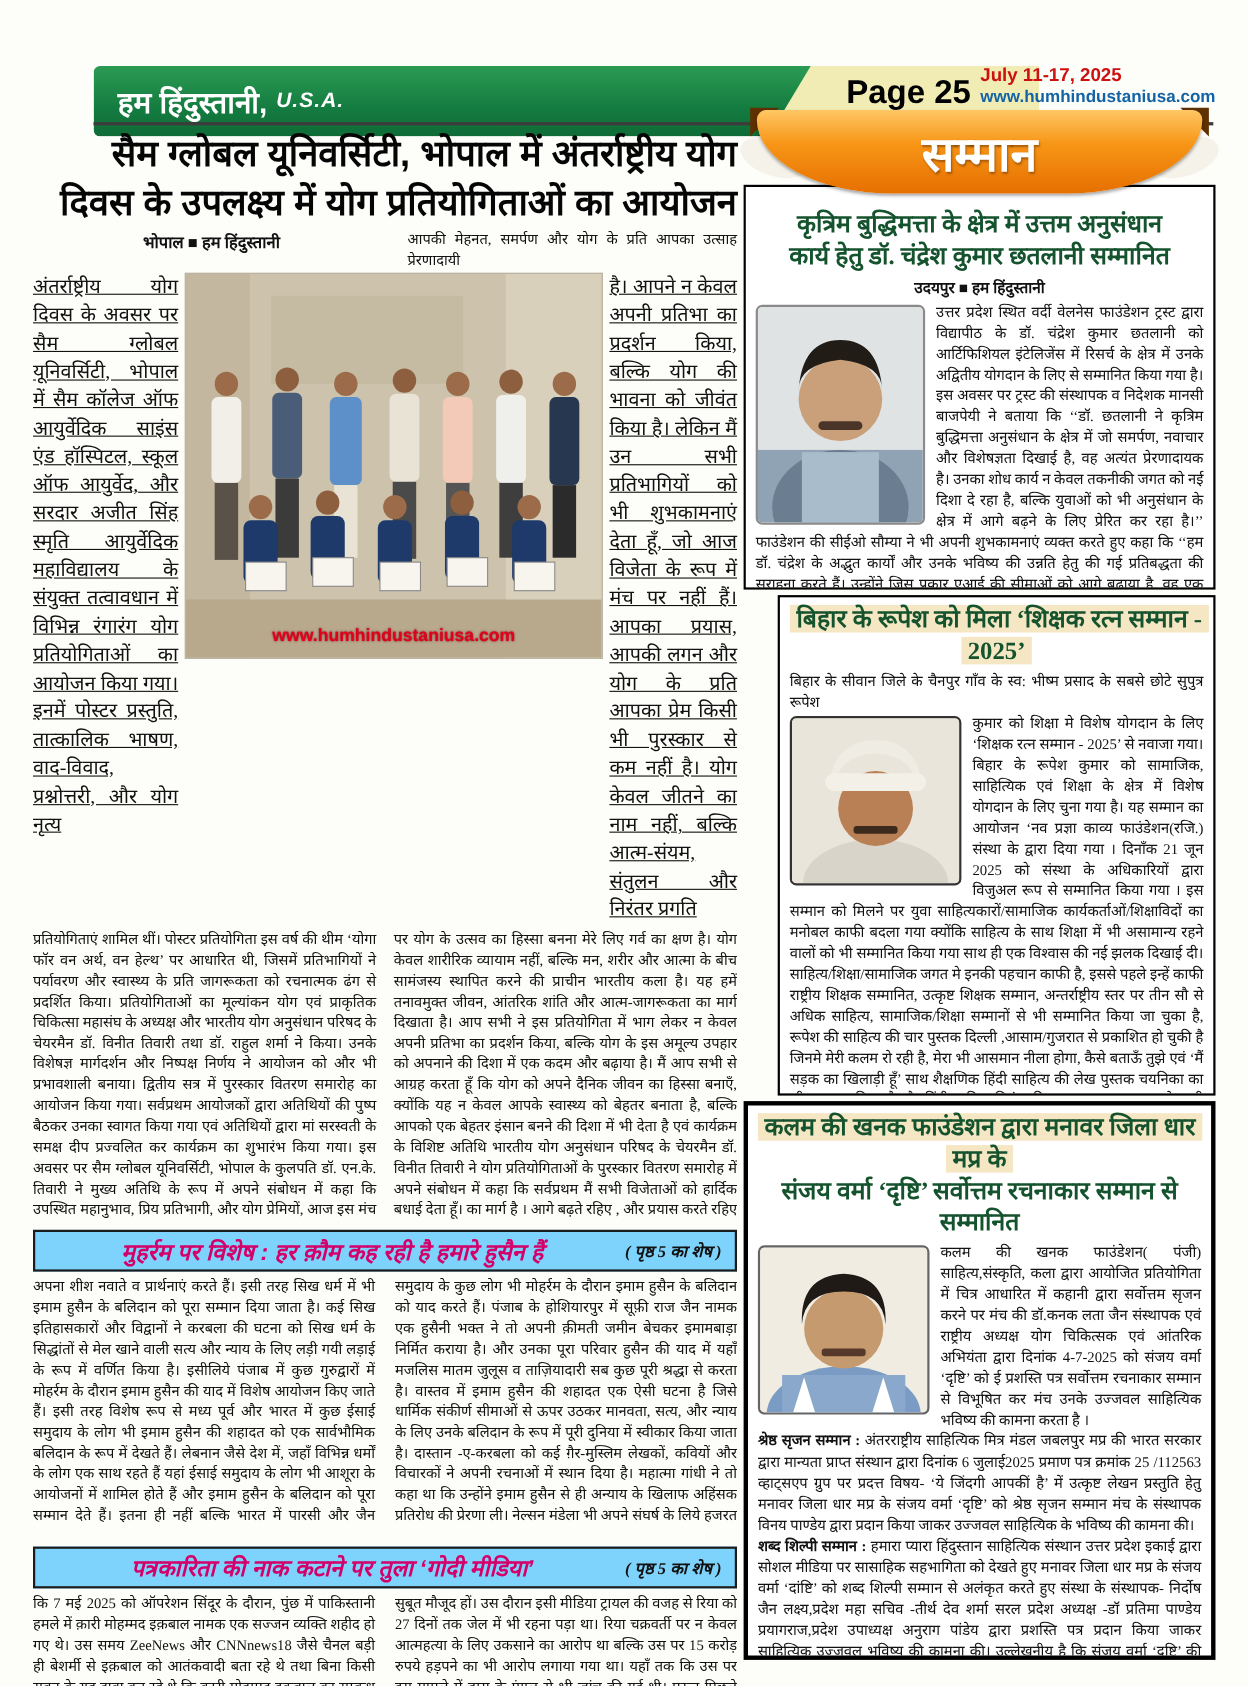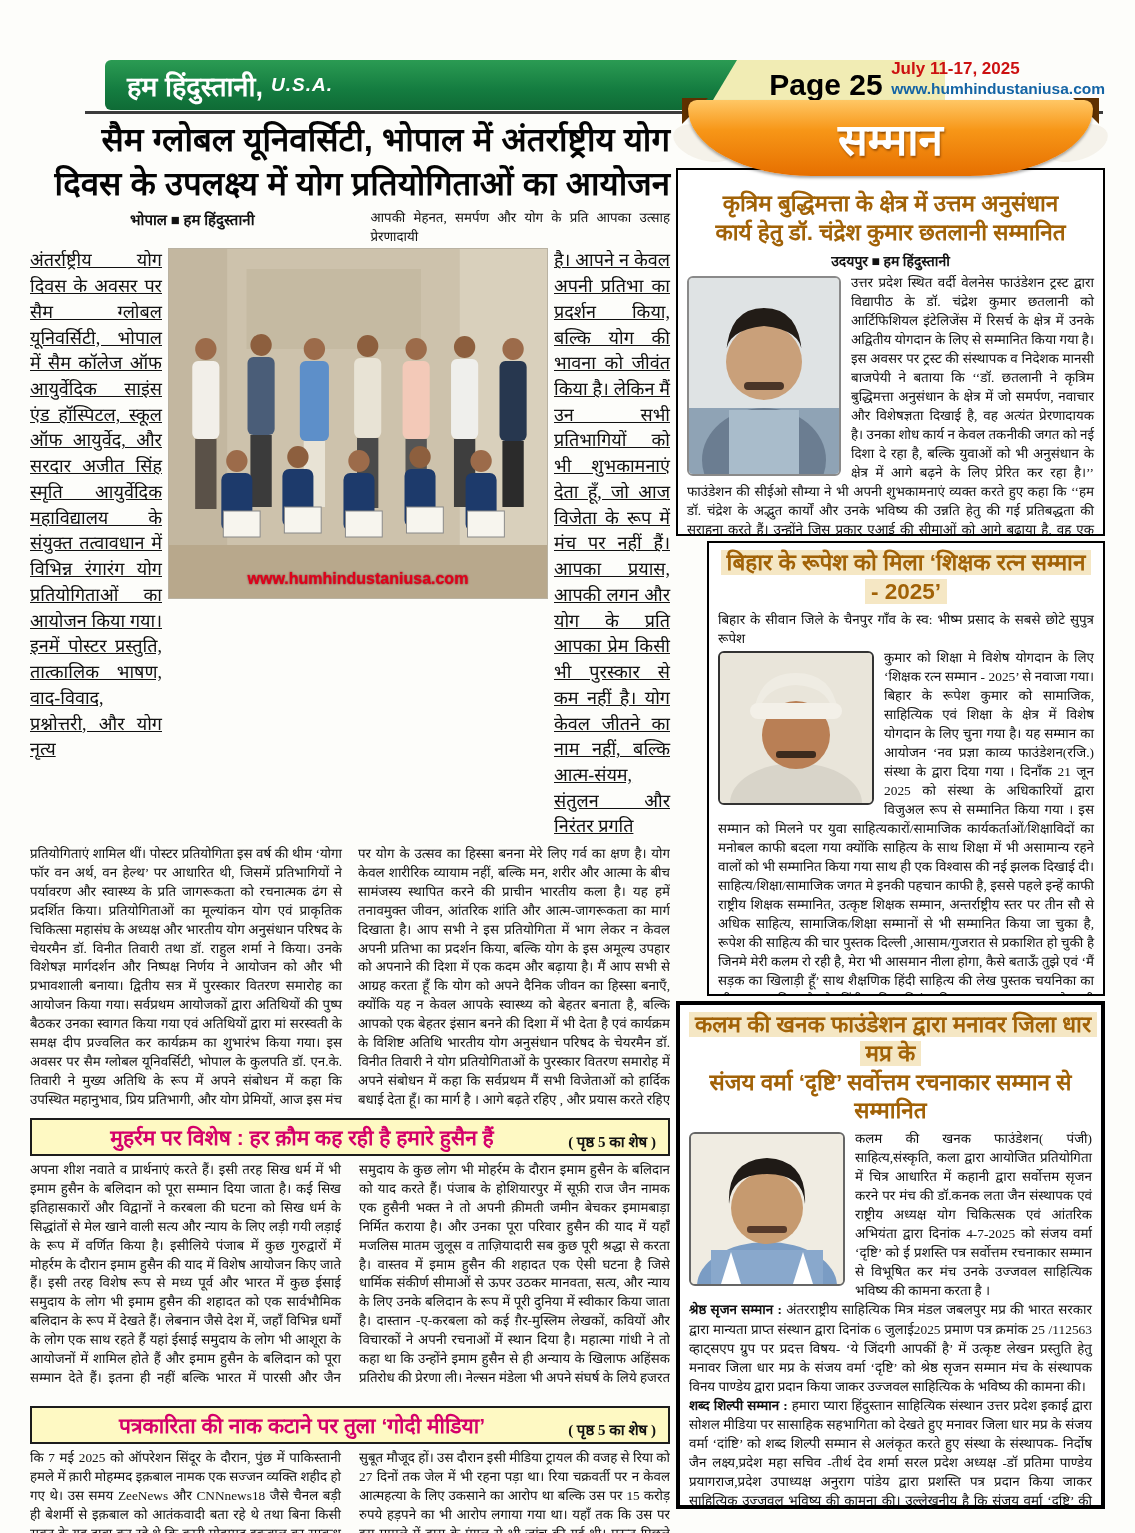--- a/index.html
+++ b/index.html
@@ -1,23 +1,23 @@
 <!DOCTYPE html>
 <html><head>
 <meta charset="utf-8">
 <style>
   html,body{margin:0;padding:0;background:#ffffff;}
   .page{position:relative;width:1135px;height:1533px;background:#fdfdfa;overflow:hidden;
         font-family:"Liberation Serif",serif;color:#111;}
   
   .band{position:absolute;left:85px;top:60px;width:860px;height:50px;}
-  .band-green{position:absolute;left:0;top:0;width:655px;height:50px;
+  .band-green{position:absolute;left:0;top:0;width:655px;height:64px;
       background:linear-gradient(180deg,#2b9b53 0%,#147c40 60%,#0f6b36 100%);
       clip-path:polygon(0 0,100% 0,calc(100% - 30px) 100%,0 100%);
-      border-radius:6px 0 0 6px;display:flex;align-items:center;padding-left:22px;box-sizing:border-box;margin-left:20px;}
+      border-radius:6px 0 0 6px;display:flex;align-items:center;padding-left:22px;box-sizing:border-box;}
   .band-green .mast{color:#fff;font-family:"Liberation Sans",sans-serif;font-weight:800;font-size:27px;}
   .band-green .mast-sub{color:#fff;font-family:"Liberation Sans",sans-serif;font-weight:800;
       font-style:italic;font-size:19px;margin-left:8px;letter-spacing:1px;}
   .band-yellow{position:absolute;left:622px;top:0;width:238px;height:50px;background:#f1ecb4;
       clip-path:polygon(30px 0,100% 0,100% 100%,0 100%);display:flex;align-items:center;justify-content:center;}
   .band-yellow .pg{font-family:"Liberation Sans",sans-serif;font-weight:800;font-size:30px;color:#000;}
   .header-rule{position:absolute;left:85px;top:111px;width:1018px;height:3px;background:#3c3c3c;}
   .header-right{position:absolute;right:30px;top:58px;line-height:1.25;
       font-family:"Liberation Sans",sans-serif;}
   .header-date{color:#cc1111;font-weight:800;font-size:17px;}
@@ -33,21 +33,21 @@
   .col-narrow{text-align:justify;font-size:18px;line-height:1.43;text-decoration:underline;}
   .col-narrow.c1{width:132px;}
   .col-narrow.c2{width:116px;}
   .group-photo{flex:1;height:349px;position:relative;border:1px solid #b9b2a2;background:#cdc2ac;overflow:hidden;}
   .group-photo svg{display:block;width:100%;height:100%;}
   .watermark{position:absolute;left:0;right:0;bottom:10px;text-align:center;color:#e2001a;
       font-family:"Liberation Sans",sans-serif;font-weight:800;font-size:16px;text-shadow:0 0 2px #7e0c18;}
   .yoga-lower{margin-top:5px;column-count:2;column-gap:16px;column-fill:auto;height:266px;overflow:hidden;
       text-align:justify;font-size:13.3px;line-height:1.42;}
   .section-box{margin-top:7px;border:2px solid #1c1c1c;padding:3px 12px;display:flex;
-      align-items:flex-end;background:#fef9c3;}
+      align-items:center;background:#7dd3fc;font-style:italic;}
   .section-title{flex:1;text-align:center;color:#d4006a;font-family:"Liberation Sans",sans-serif;
       font-weight:800;font-size:21px;}
   .section-cont{font-weight:700;font-size:15px;white-space:nowrap;margin-left:8px;}
   .two-cols{margin-top:5px;column-count:2;column-gap:18px;column-fill:auto;overflow:hidden;
       text-align:justify;font-size:13.3px;line-height:1.42;}
   .muh-cols{height:238px;}
   .godi-cols{height:302px;}
   
   .rightcol{position:absolute;left:676px;top:96px;width:429px;}
   .ribbon{position:relative;height:88px;z-index:3;}
@@ -57,22 +57,22 @@
   .ribbon-main{position:absolute;left:12px;right:12px;top:4px;height:76px;
       background:linear-gradient(180deg,#ffc765 0%,#f79617 40%,#e66f00 100%);
       border-radius:10px 10px 140px 140px / 10px 10px 76px 76px;
       display:flex;align-items:center;justify-content:center;box-shadow:0 2px 3px rgba(0,0,0,.35);}
   .ribbon-main .txt{color:#fff;font-family:"Liberation Sans",sans-serif;font-weight:800;font-size:44px;
       text-shadow:1px 2px 2px rgba(90,40,0,.5);}
   .curl{position:absolute;width:64px;height:34px;background:#f5f2ea;border-radius:50%;top:30px;z-index:-1;}
   .curl.l{left:-4px;transform:rotate(18deg);}
   .curl.r{right:-4px;transform:rotate(-18deg);}
   .rbox{border:2px solid #000;background:#fff;padding:4px 9px 6px;box-sizing:border-box;overflow:hidden;}
-  .rbox h2{font-family:Liberation Sans, sans-serif;font-weight:800;text-align:center;
-      font-size:22.5px;line-height:1.28;margin:2px 0 3px;color:#a16207;}
+  .rbox h2{font-family:Liberation Serif, serif;font-weight:800;text-align:center;
+      font-size:22.5px;line-height:1.28;margin:2px 0 3px;color:#14532d;}
   .rbox .hl{background:#f5e7c4;padding:0 6px;box-decoration-break:clone;}
   .r-byline{text-align:center;font-weight:700;font-size:14px;margin:0 0 3px;}
   .rbox p{margin:0;text-align:justify;font-size:13.4px;line-height:1.42;}
   .box1{position:relative;z-index:1;margin-top:-16px;height:368px;}
   .box1 .pad-top{height:14px;}
   .box2{margin-top:5px;height:455px;margin-left:31px;}
   .box3{margin-top:5px;height:508px;border-width:4px;}
   .portrait{float:left;margin:3px 10px 2px 0;border:2px solid #8a8a8a;border-radius:6px;overflow:hidden;background:#e7e3da;}
   .portrait svg{display:block;}
   .p1{width:150px;height:196px;}

